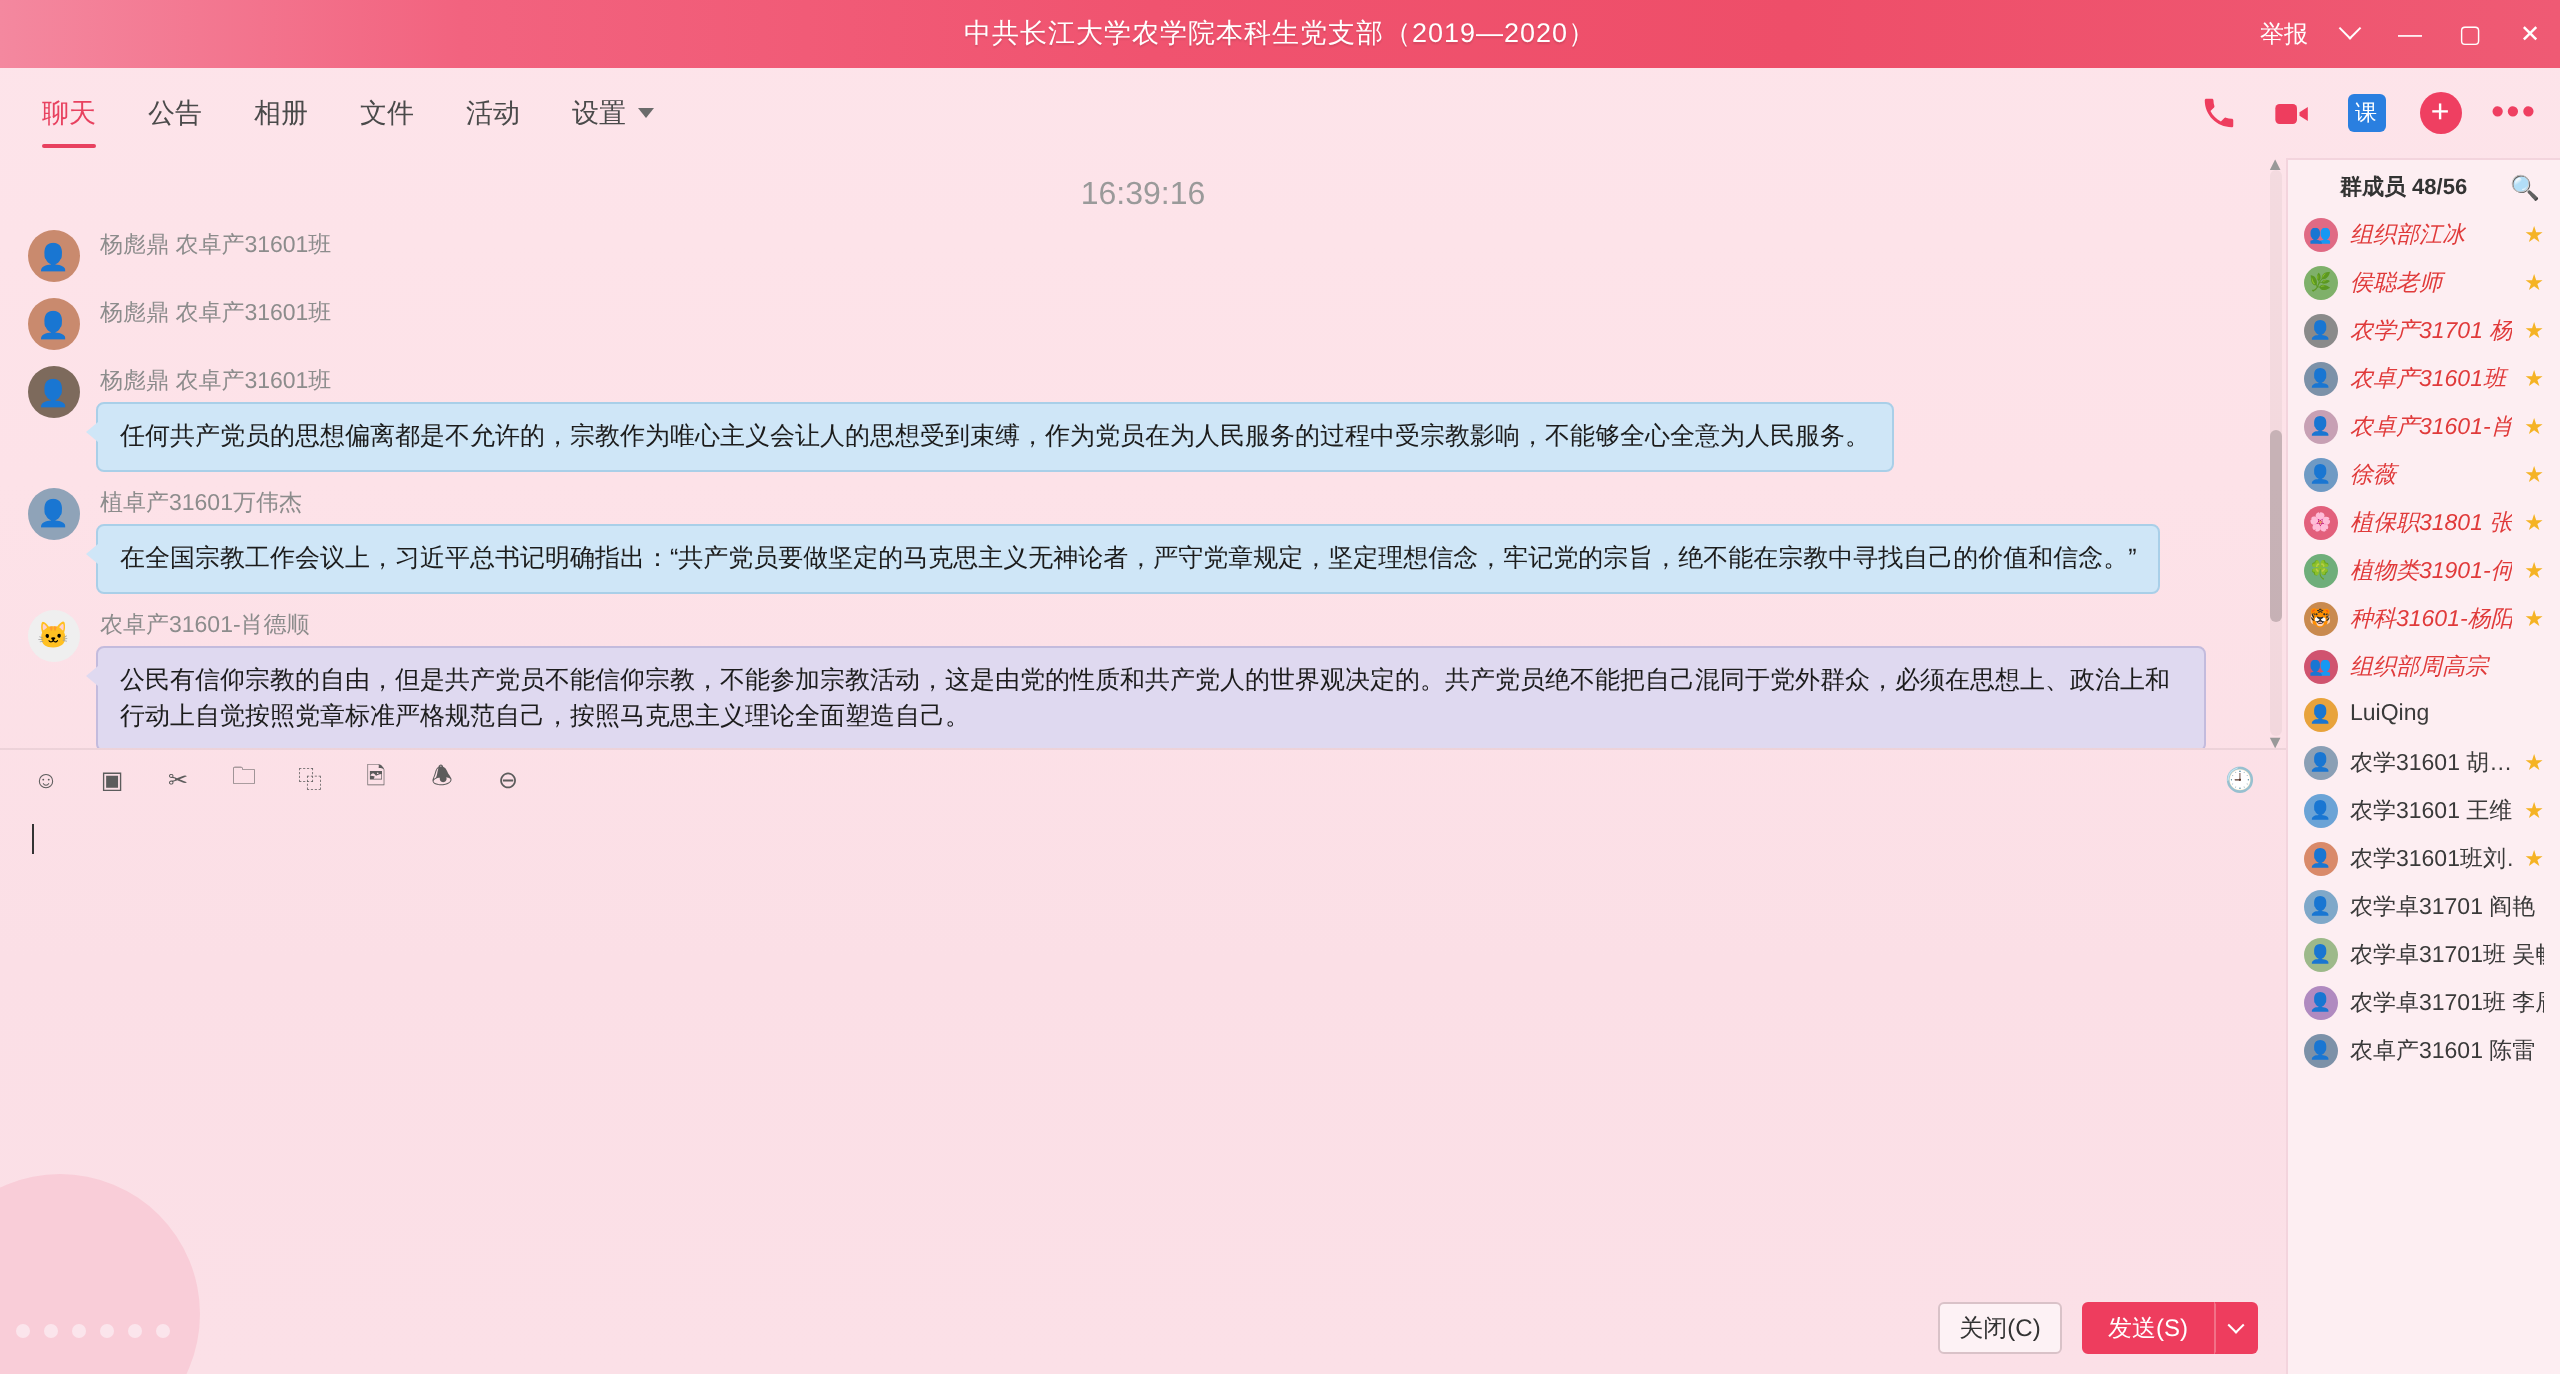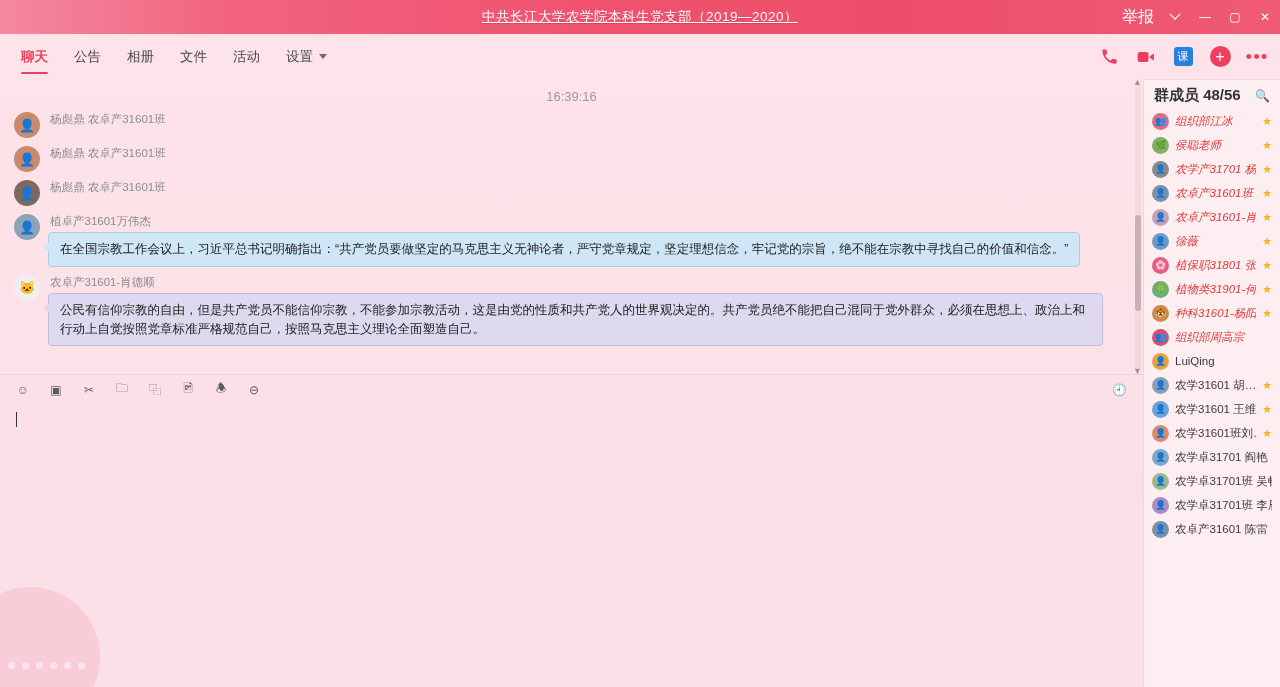--- a/index.html
+++ b/index.html
@@ -46,53 +46,52 @@
   .deco-bottom .dots { position: absolute; left: 8px; bottom: 18px; display: flex; gap: 7px; }
   .deco-bottom .dots span { width: 7px; height: 7px; border-radius: 50%; background: #fbe5ec; }
 
   
   .titlebar {
     position: relative;
     height: 34px;
     background: linear-gradient(90deg,#f4889f 0%, #f2637f 18%, #f0536f 45%, #ee4e69 70%, #ef5a74 100%);
     display: flex; align-items: center; justify-content: center;
     color: #fff;
-    text-decoration: underline;
   }
   .titlebar .title {
     font-size: 13.5px; letter-spacing: .5px;
     text-shadow: 0 1px 1px rgba(0,0,0,.12);
   }
   .titlebar .tb-right {
     position: absolute; right: 0; top: 0; height: 34px;
     display: flex; align-items: center; gap: 0;
   }
   .tb-btn {
     height: 34px; min-width: 30px; padding: 0 9px;
     display: flex; align-items: center; justify-content: center;
     color: #fff; font-size: 12px; cursor: pointer;
   }
-  .tb-report { font-size: 16px; padding: 0 6px; }
+  .tb-report { font-size: 12px; padding: 0 6px; }
   .chev { width: 8px; height: 8px; border-right: 1.4px solid #fff; border-bottom: 1.4px solid #fff; transform: rotate(45deg) translate(-2px,-2px); }
 
   
   .tabbar {
     position: relative;
     height: 45px;
     display: flex; align-items: center;
     padding-left: 8px;
     background: transparent;
   }
   .tab {
     position: relative;
     padding: 0 13px; height: 45px; line-height: 45px;
     font-size: 13.5px; color: #4a4a4a; cursor: pointer;
     display: flex; align-items: center; gap: 4px;
   }
-  .tab.active { color: #e8415f; font-weight: bold; }
+  .tab.active { color: #e8415f; font-weight: normal; }
   .tab.active::after {
     content: ""; position: absolute; left: 13px; right: 13px; bottom: 5px;
     height: 2px; background: #e8415f; border-radius: 1px;
   }
   .tab .caret {
     width: 0; height: 0; border-left: 4px solid transparent; border-right: 4px solid transparent;
     border-top: 5px solid #6b6b6b; margin-left: 2px;
   }
   .tabbar-right { position: absolute; right: 10px; top: 0; height: 45px; display: flex; align-items: center; gap: 11px; }
   .ic-btn { width: 26px; height: 26px; display: flex; align-items: center; justify-content: center; cursor: pointer; border-radius: 4px; }
@@ -116,21 +115,21 @@
   }
 
   
   .chatcol { position: relative; width: 1143px; display: flex; flex-direction: column; }
   .msgs {
     position: relative;
     flex: 1;
     overflow: hidden;
     padding: 8px 14px 4px 14px;
   }
-  .timestamp { text-align: center; color: #9a9a9a; font-size: 13px; margin: 2px 0 8px; }
+  .timestamp { text-align: center; color: #9a9a9a; font-size: 16px; margin: 2px 0 8px; }
 
   .msg { display: flex; margin-bottom: 8px; align-items: flex-start; }
   .avatar {
     width: 26px; height: 26px; border-radius: 50%;
     margin-right: 8px; flex: 0 0 26px;
     background: #d9a890;
     display: flex; align-items: center; justify-content: center;
     font-size: 13px; overflow: hidden;
   }
   .msg-main { max-width: 1060px; }
@@ -220,21 +219,21 @@
   .notice {
     padding: 0 10px 8px;
     font-size: 11.5px; line-height: 1.55; color: #8aa7c4;
     max-height: 112px; overflow: hidden;
   }
   .sb-members-head {
     display: flex; align-items: center; justify-content: space-between;
     padding: 6px 10px 4px;
     border-top: 1px solid #f3d4dd;
   }
-  .sb-members-head .t { font-size: 15px; color: #333; font-weight: bold; }
+  .sb-members-head .t { font-size: 11px; color: #333; font-weight: bold; margin-left: 16px; }
   .search-ic { color: #9a8f93; font-size: 12px; cursor: pointer; }
   .memberlist { flex: 1; overflow: hidden; padding-bottom: 4px; }
   .member {
     display: flex; align-items: center; gap: 6px;
     height: 24px; padding: 0 8px; cursor: pointer;
   }
   .m-av {
     width: 17px; height: 17px; border-radius: 50%;
     flex: 0 0 17px; display: flex; align-items: center; justify-content: center;
     font-size: 9px; color: #fff; overflow: hidden;
@@ -345,20 +344,21 @@
             <div class="sender">杨彪鼎 农卓产31601班</div>
           </div>
         </div>
 
         <div class="msg">
           <div class="avatar" style="background:#7d6a5c">
             <span class="em">👤</span>
           </div>
           <div class="msg-main">
             <div class="sender">杨彪鼎 农卓产31601班</div>
+            <div class="bubble">任何共产党员的思想偏离都是不允许的，宗教作为唯心主义会让人的思想受到束缚，作为党员在为人民服务的过程中受宗教影响，不能够全心全意为人民服务。</div>
           </div>
         </div>
 
         <div class="msg">
           <div class="avatar" style="background:#8fa3b8">
             <span class="em">👤</span>
           </div>
           <div class="msg-main">
             <div class="sender">植卓产31601万伟杰</div>
             <div class="bubble">在全国宗教工作会议上，习近平总书记明确指出：“共产党员要做坚定的马克思主义无神论者，严守党章规定，坚定理想信念，牢记党的宗旨，绝不能在宗教中寻找自己的价值和信念。”</div>
@@ -390,20 +390,29 @@
         <div class="tool-ic">🗀</div>
         <div class="tool-ic">⿻</div>
         <div class="tool-ic">🖻</div>
         <div class="tool-ic">🕭</div>
         <div class="tool-ic">⊖</div>
         <div class="tool-right tool-ic">🕘</div>
       </div>
 
       <div class="editor">
         <div class="caret-line"></div>
+        <div class="sendbar">
+          <div class="btn">关闭(C)</div>
+          <div class="send-group">
+            <div class="btn primary">发送(S)</div>
+            <div class="btn-split">
+                <span class="c"></span>
+              </div>
+          </div>
+        </div>
       </div>
 
       <div class="deco-bottom">
         <div class="circ"></div>
         <div class="dots">
           <span></span>
             <span></span>
             <span></span>
             <span></span>
             <span></span>

